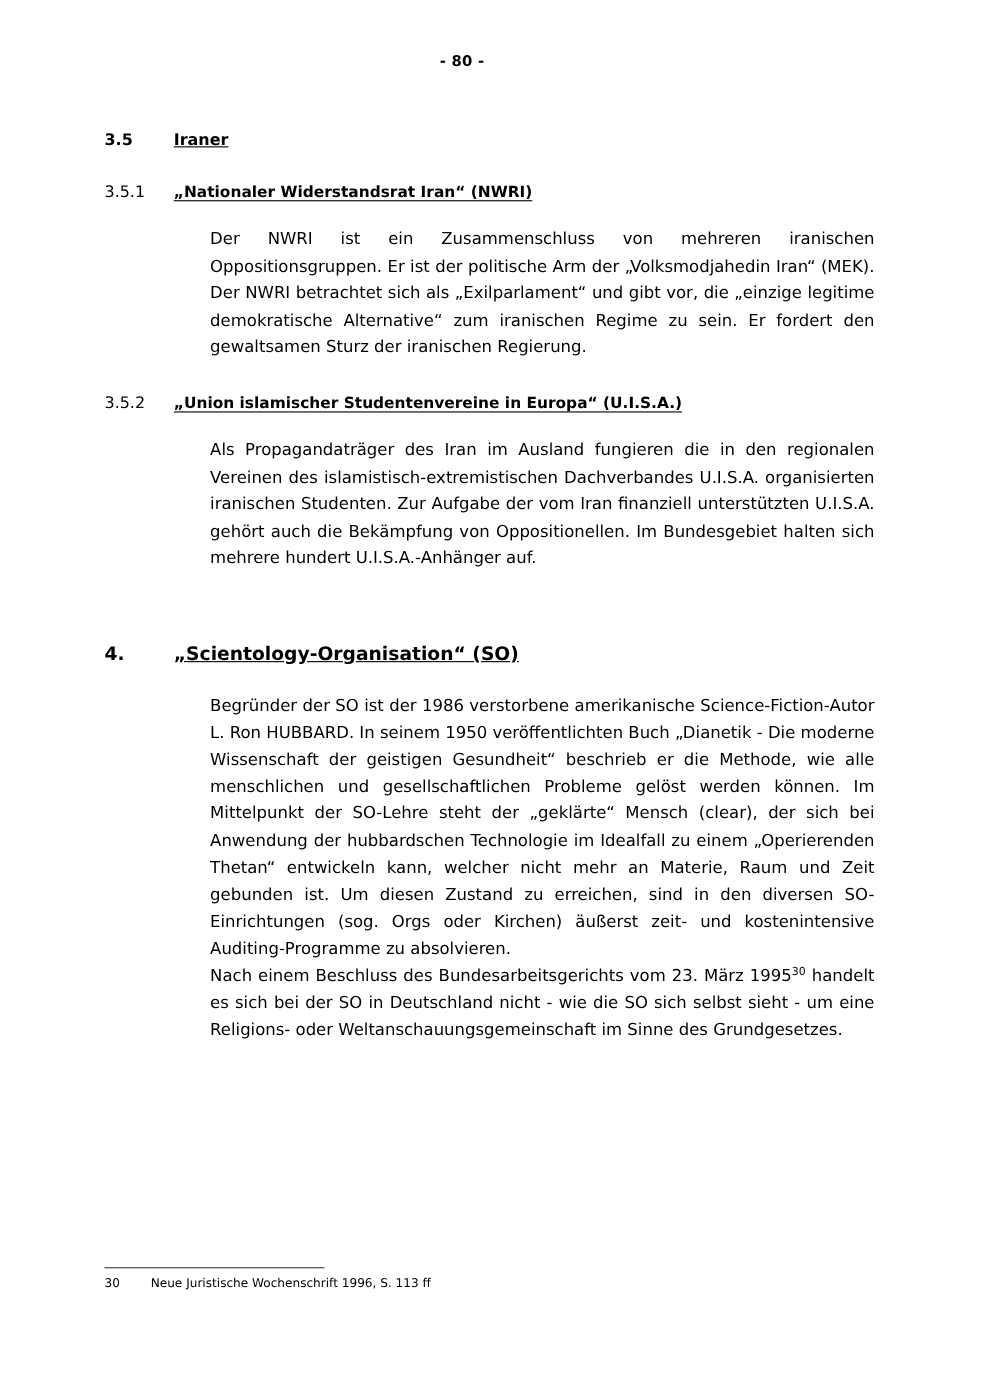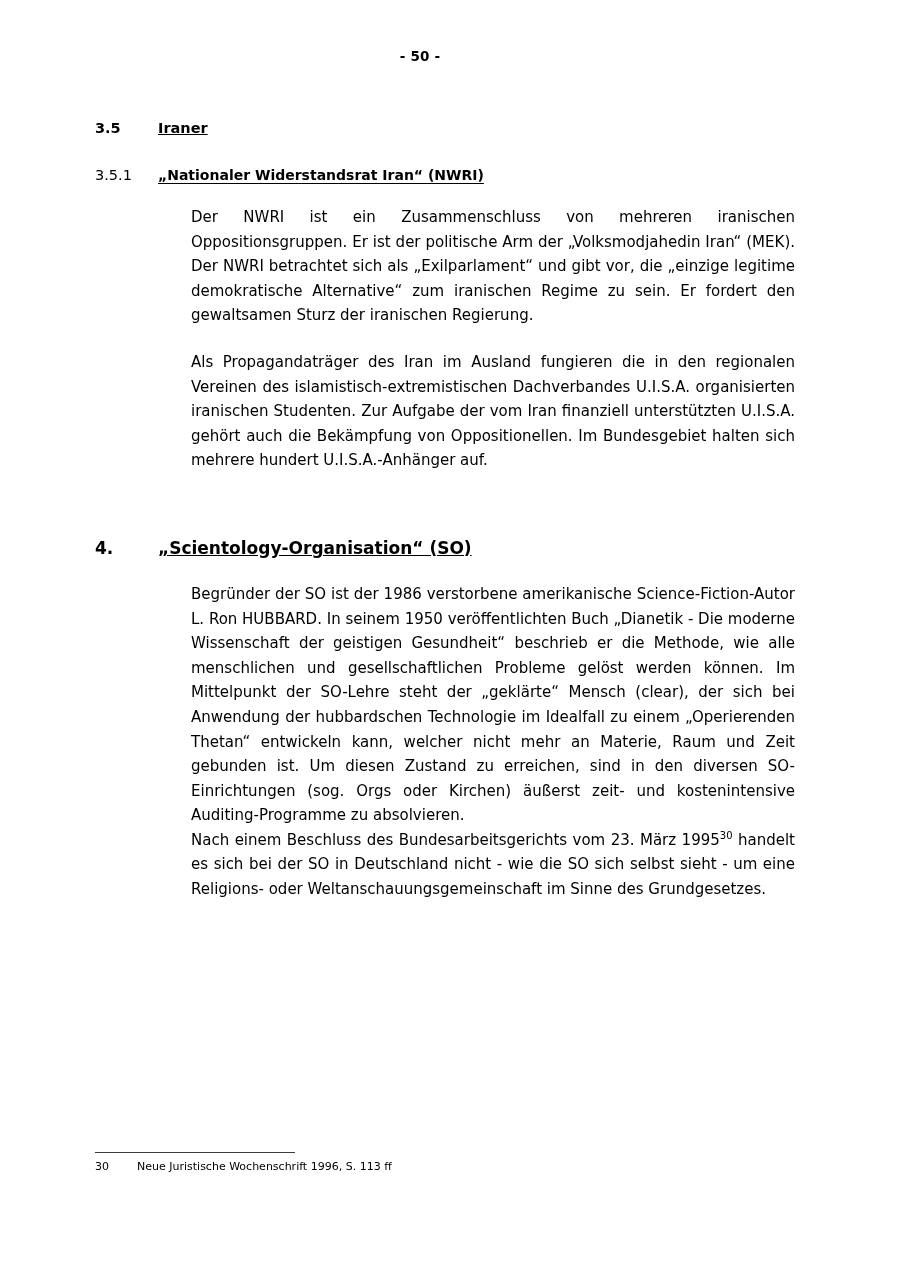--- a/index.html
+++ b/index.html
@@ -144,38 +144,42 @@
   }
   .footnote-text {
     flex: 1 1 auto;
   }
 </style>
 </head>
 <body>
 
 <div class="page">
 
-  <div class="page-number">- 50 -</div>
+  <div class="page-number">- 80 -</div>
 
   <div class="content">
 
     <div class="h-row h2">
       <div class="h-num">3.5</div>
       <div class="h-title">Iraner</div>
     </div>
 
     <div class="h-row h3">
       <div class="h-num">3.5.1</div>
       <div class="h-title">„Nationaler Widerstandsrat Iran“ (NWRI)</div>
     </div>
 
     <div class="body-block">
       <p class="para">Der NWRI ist ein Zusammenschluss von mehreren iranischen Oppositionsgruppen. Er ist der politische Arm der „Volksmodjahedin Iran“ (MEK). Der NWRI betrachtet sich als „Exilparlament“ und gibt vor, die „einzige legitime demokratische Alternative“ zum iranischen Regime zu sein. Er fordert den gewaltsamen Sturz der iranischen Regierung.</p>
     </div>
 
+    <div class="h-row h3">
+      <div class="h-num">3.5.2</div>
+      <div class="h-title">„Union islamischer Studentenvereine in Europa“ (U.I.S.A.)</div>
+    </div>
 
     <div class="body-block">
       <p class="para">Als Propagandaträger des Iran im Ausland fungieren die in den regionalen Vereinen des islamistisch-extremistischen Dachverbandes U.I.S.A. organisierten iranischen Studenten. Zur Aufgabe der vom Iran finanziell unterstützten U.I.S.A. gehört auch die Bekämpfung von Oppositionellen. Im Bundesgebiet halten sich mehrere hundert U.I.S.A.-Anhänger auf.</p>
     </div>
 
     <div class="h-row h1">
       <div class="h-num">4.</div>
       <div class="h-title">„Scientology-Organisation“ (SO)</div>
     </div>
 

